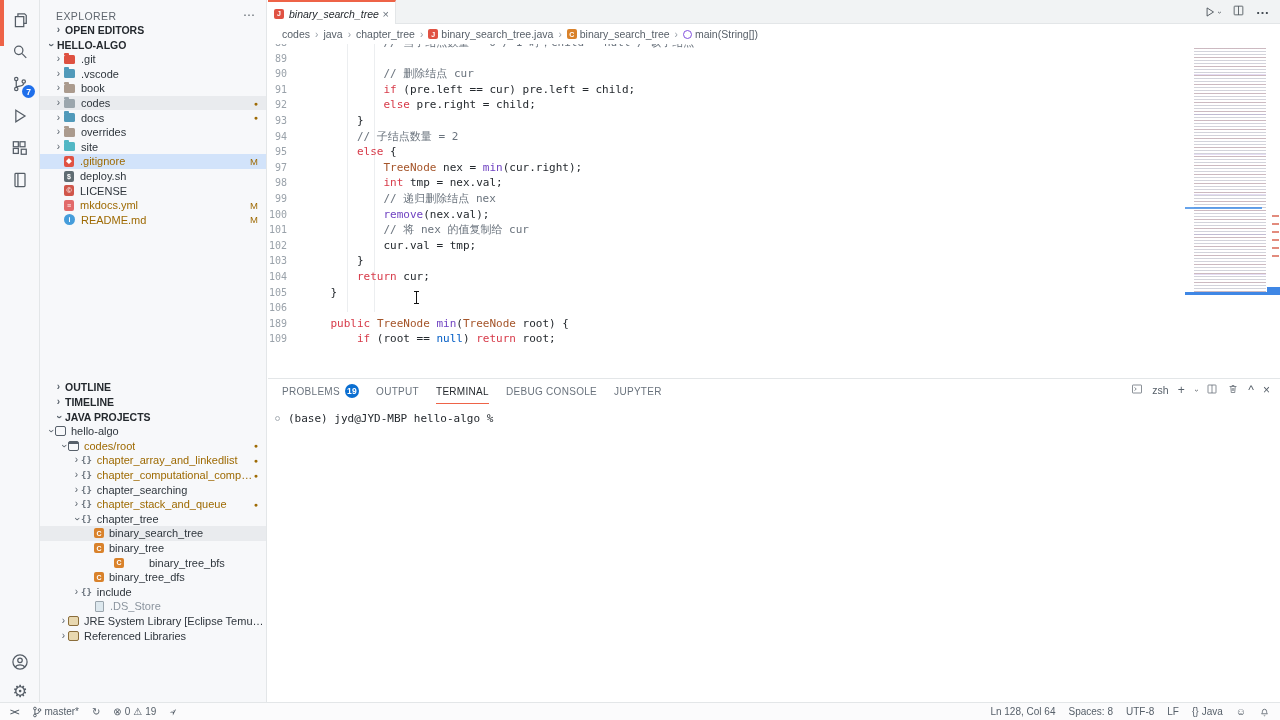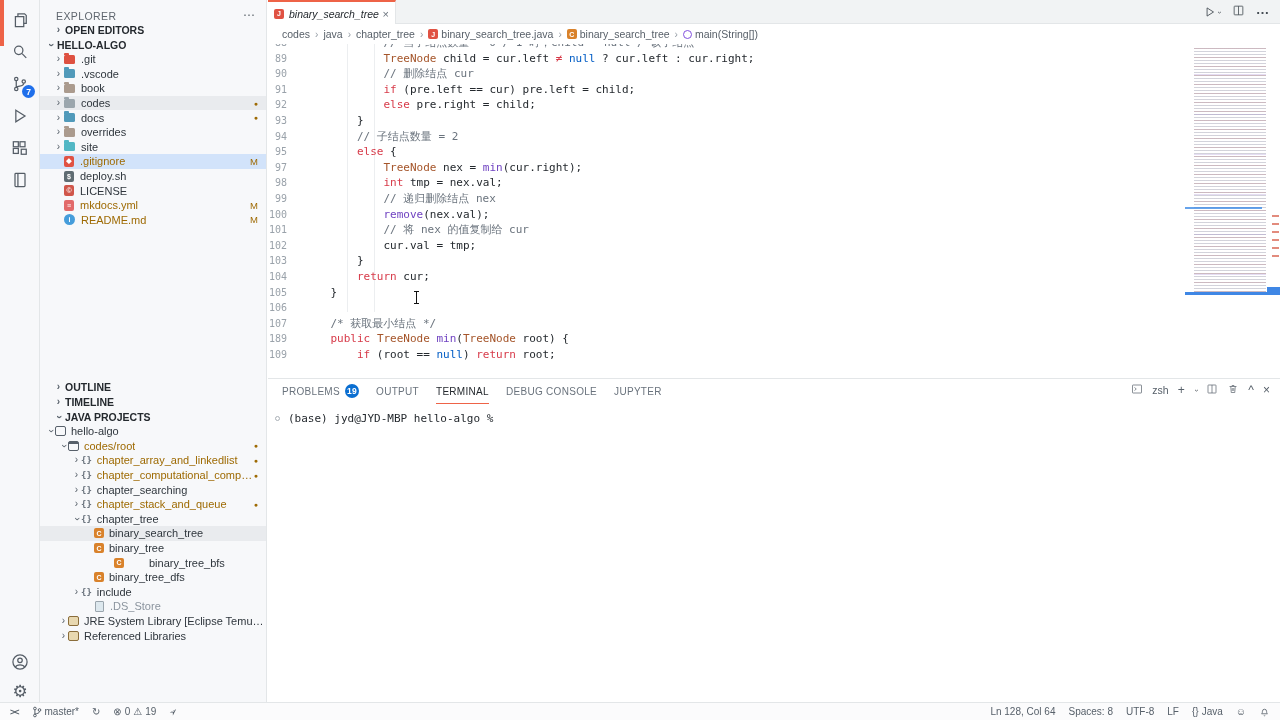--- a/index.html
+++ b/index.html
@@ -397,21 +397,20 @@
   <div class="editor">
     <div class="guide" style="left:79px"></div>
     <div class="guide" style="left:106px"></div>
     <div id="code-lines">
         <div class="cline">
           <span class="lnum">88</span>
           <span class="ltext"><span class="tk-com">            // 当子结点数量 = 0 / 1 时，child = null / 该子结点</span></span>
         </div>
         <div class="cline">
           <span class="lnum">89</span>
-          <span class="ltext"><span class="tk-pl">            </span><span class="tk-ty">TreeNode</span><span class="tk-pl"> child = cur.left </span><span class="tk-op">≠</span><span class="tk-pl"> </span><span class="tk-co">null</span><span class="tk-pl"> ? cur.left : cur.right;</span></span>
         </div>
         <div class="cline">
           <span class="lnum">90</span>
           <span class="ltext"><span class="tk-pl">            </span><span class="tk-com">// 删除结点 cur</span></span>
         </div>
         <div class="cline">
           <span class="lnum">91</span>
           <span class="ltext"><span class="tk-pl">            </span><span class="tk-kw">if</span><span class="tk-pl"> (pre.left == cur) pre.left = child;</span></span>
         </div>
         <div class="cline">
@@ -462,24 +461,20 @@
           <span class="lnum">104</span>
           <span class="ltext"><span class="tk-pl">        </span><span class="tk-kw">return</span><span class="tk-pl"> cur;</span></span>
         </div>
         <div class="cline">
           <span class="lnum">105</span>
           <span class="ltext"><span class="tk-pl">    }</span></span>
         </div>
         <div class="cline">
           <span class="lnum">106</span>
           <span class="ltext"><span class="tk-pl"></span></span>
-        </div>
-        <div class="cline">
-          <span class="lnum">107</span>
-          <span class="ltext"><span class="tk-pl">    </span><span class="tk-com">/* 获取最小结点 */</span></span>
         </div>
         <div class="cline">
           <span class="lnum">189</span>
           <span class="ltext"><span class="tk-pl">    </span><span class="tk-kw">public</span><span class="tk-pl"> </span><span class="tk-ty">TreeNode</span><span class="tk-pl"> </span><span class="tk-fn">min</span><span class="tk-pl">(</span><span class="tk-ty">TreeNode</span><span class="tk-pl"> root) {</span></span>
         </div>
         <div class="cline">
           <span class="lnum">109</span>
           <span class="ltext"><span class="tk-pl">        </span><span class="tk-kw">if</span><span class="tk-pl"> (root == </span><span class="tk-co">null</span><span class="tk-pl">) </span><span class="tk-kw">return</span><span class="tk-pl"> root;</span></span>
         </div>
       </div>

